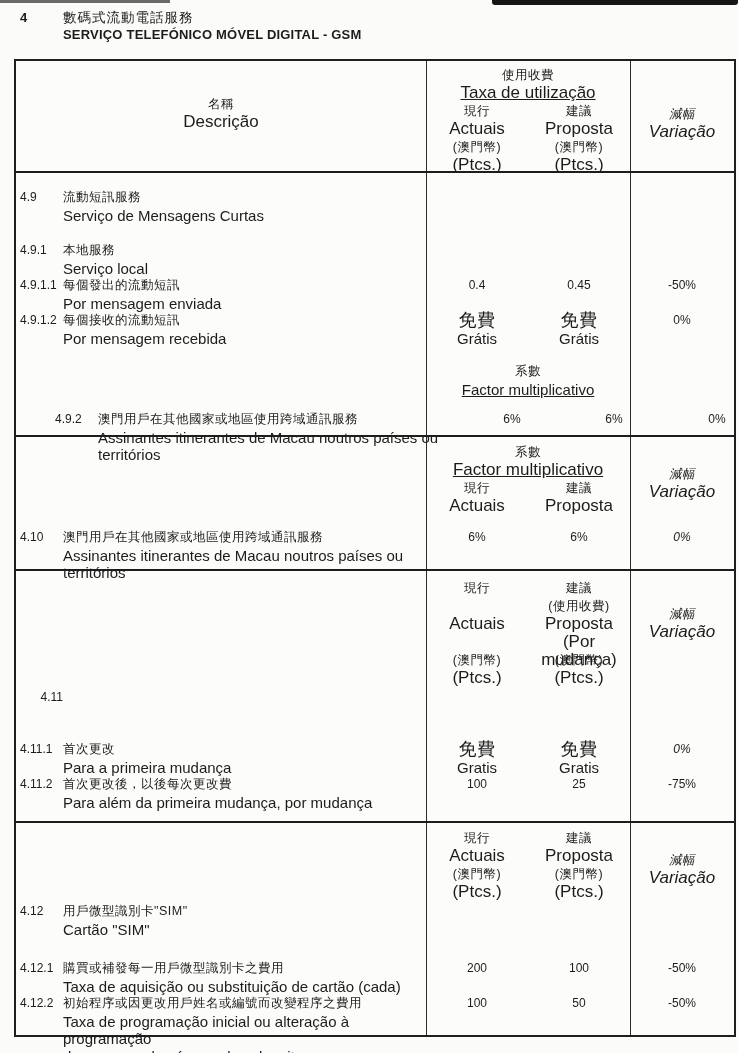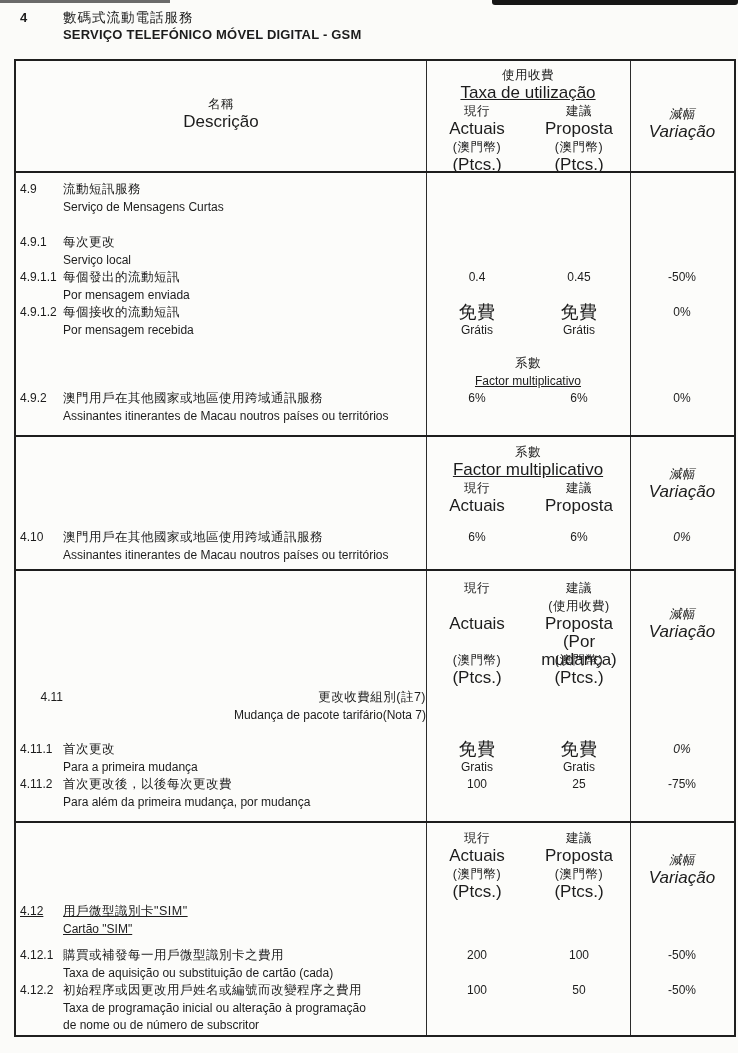--- a/index.html
+++ b/index.html
@@ -29,21 +29,21 @@
     width:722px; height:978px;
     border:2px solid #1f1f1f;
     background:#fcfcfa;
   }
   .sec { position:relative; width:718px; }
   .sec.bordered { border-top:2px solid #1d1d1d; }
   .vl { position:absolute; top:0; bottom:0; width:1px; background:#2b2b2b; }
   .vl1 { left:410px; } .vl2 { left:614px; }
 
   .zh { font-size:12.5px; line-height:17.5px; letter-spacing:.5px; }
-  .pt { font-size:12px;  line-height:17.5px; }
+  .pt { font-size:15px;  line-height:17.5px; }
   .und { text-decoration: underline; }
   .ital { font-style: italic; }
 
   
   .abs { position:absolute; text-align:center; }
   .hline { height:18px; font-size:12.5px; line-height:18px; letter-spacing:.5px; }
   .hline.latin { font-size:17px; letter-spacing:0; }
 
   
   .row { display:grid; grid-template-columns:47px 363px 102px 102px 104px; min-height:35px; }
@@ -94,35 +94,35 @@
       <div class="abs ital" style="left:614px;width:104px;top:44px;">
         <div class="hline">減幅</div>
         <div class="hline latin">Variação</div>
       </div>
     </div>
 
     <div class="sec bordered" style="height:264px;">
       <div class="vl vl1"></div>
       <div class="vl vl2"></div>
 
-      <div class="row" style="margin-top:8px;">
+      <div class="row" style="margin-top:16px;">
         <div class="code">4.9</div>
         <div class="desc">
           <div class="zh">流動短訊服務</div>
           <div class="pt">Serviço de Mensagens Curtas</div>
         </div>
         <div class="val"></div>
           <div class="val"></div>
           <div class="val"></div>
       </div>
 
       <div class="row" style="margin-top:18px;">
         <div class="code">4.9.1</div>
         <div class="desc">
-          <div class="zh">每次更改</div>
+          <div class="zh">本地服務</div>
           <div class="pt">Serviço local</div>
         </div>
         <div class="val"></div>
           <div class="val"></div>
           <div class="val"></div>
       </div>
 
       <div class="row">
         <div class="code">4.9.1.1</div>
         <div class="desc">
@@ -149,21 +149,21 @@
           <div class="pt">Grátis</div>
         </div>
         <div class="val">0%</div>
       </div>
 
       <div class="midhead" style="margin-top:16px;">
         <div class="zh">系數</div>
         <div class="pt"><span class="und">Factor multiplicativo</span></div>
       </div>
 
-      <div class="row" style="">
+      <div class="row" style="margin-top:13px;padding-left:35px;">
         <div class="code">4.9.2</div>
         <div class="desc">
           <div class="zh">澳門用戶在其他國家或地區使用跨域通訊服務</div>
           <div class="pt">Assinantes itinerantes de Macau noutros países ou territórios</div>
         </div>
         <div class="val">6%</div>
         <div class="val">6%</div>
         <div class="val">0%</div>
       </div>
     </div>
@@ -221,24 +221,20 @@
         <div class="hline">(澳門幣)</div>
         <div class="hline latin">(Ptcs.)</div>
       </div>
       <div class="abs ital" style="left:614px;width:104px;top:34px;">
         <div class="hline">減幅</div>
         <div class="hline latin">Variação</div>
       </div>
 
       <div class="row" style="margin-top:118px;text-align:right;">
         <div class="code">4.11</div>
-        <div class="desc">
-          <div class="zh">更改收費組別(註7)</div>
-          <div class="pt">Mudança de pacote tarifário(Nota 7)</div>
-        </div>
         <div class="val"></div>
           <div class="val"></div>
           <div class="val"></div>
       </div>
 
       <div class="row" style="margin-top:17px;">
         <div class="code">4.11.1</div>
         <div class="desc">
           <div class="zh">首次更改</div>
           <div class="pt">Para a  primeira mudança</div>
@@ -280,32 +276,32 @@
         <div class="hline">建議</div>
         <div class="hline latin">Proposta</div>
         <div class="hline">(澳門幣)</div>
         <div class="hline latin">(Ptcs.)</div>
       </div>
       <div class="abs ital" style="left:614px;width:104px;top:28px;">
         <div class="hline">減幅</div>
         <div class="hline latin">Variação</div>
       </div>
 
-      <div class="row" style="margin-top:80px;text-decoration:underline;">
+      <div class="row" style="margin-top:80px;">
         <div class="code">4.12</div>
         <div class="desc">
           <div class="zh">用戶微型識別卡"SIM"</div>
           <div class="pt">Cartão "SIM"</div>
         </div>
         <div class="val"></div>
           <div class="val"></div>
           <div class="val"></div>
       </div>
 
-      <div class="row" style="margin-top:9px;">
+      <div class="row" style="margin-top:22px;">
         <div class="code">4.12.1</div>
         <div class="desc">
           <div class="zh">購買或補發每一用戶微型識別卡之費用</div>
           <div class="pt">Taxa de aquisição ou substituição de cartão (cada)</div>
         </div>
         <div class="val">200</div>
         <div class="val">100</div>
         <div class="val">-50%</div>
       </div>
 

